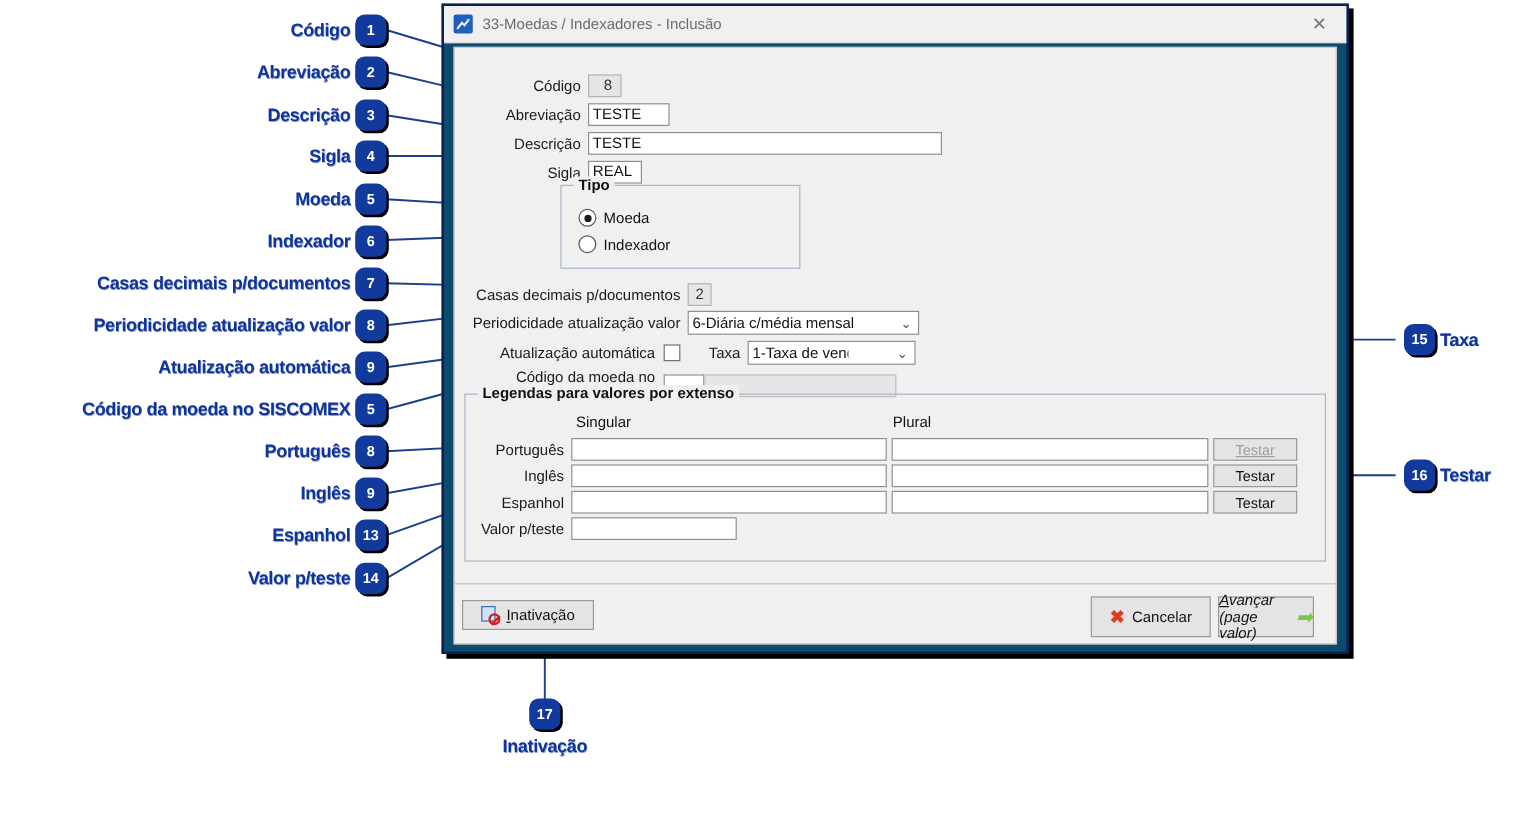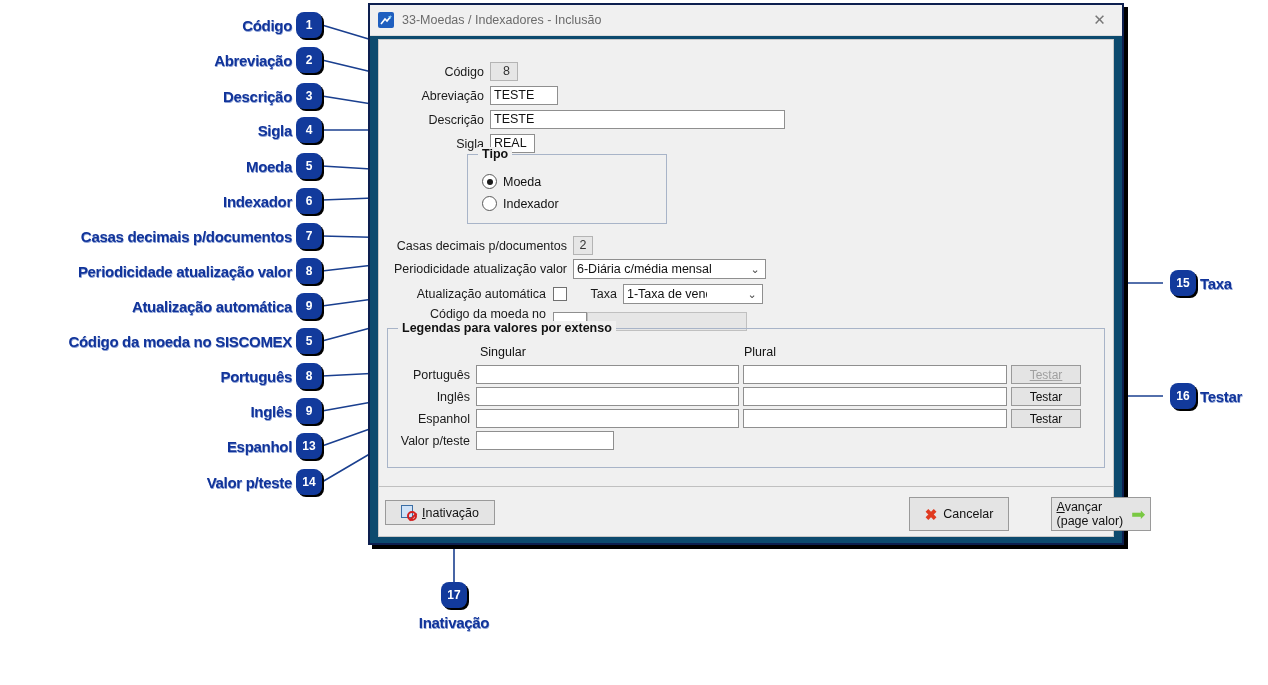--- a/index.html
+++ b/index.html
@@ -337,21 +337,21 @@
           <span class="no"></span>
       </span>
       <span><span class="u">I</span><span>nativação</span></span>
     </div>
 
     <div class="btn" style="position:absolute;left:530px;top:457px;width:100px;height:34px;">
       <span class="icon-x">✖</span>
       <span>Cancelar</span>
     </div>
 
-    <div class="btn twoline" style="position:absolute;left:672px;top:457px;width:100px;height:34px;">
+    <div class="btn twoline" style="position:absolute;left:636px;top:457px;width:80px;height:34px;font-style:italic;">
       <span class="stack">
         <span><span class="u">A</span><span>vançar</span></span>
         <span>(page valor)</span>
       </span>
       <span class="icon-arrow">➡</span>
     </div>
 
   </div>
 </div>
 

